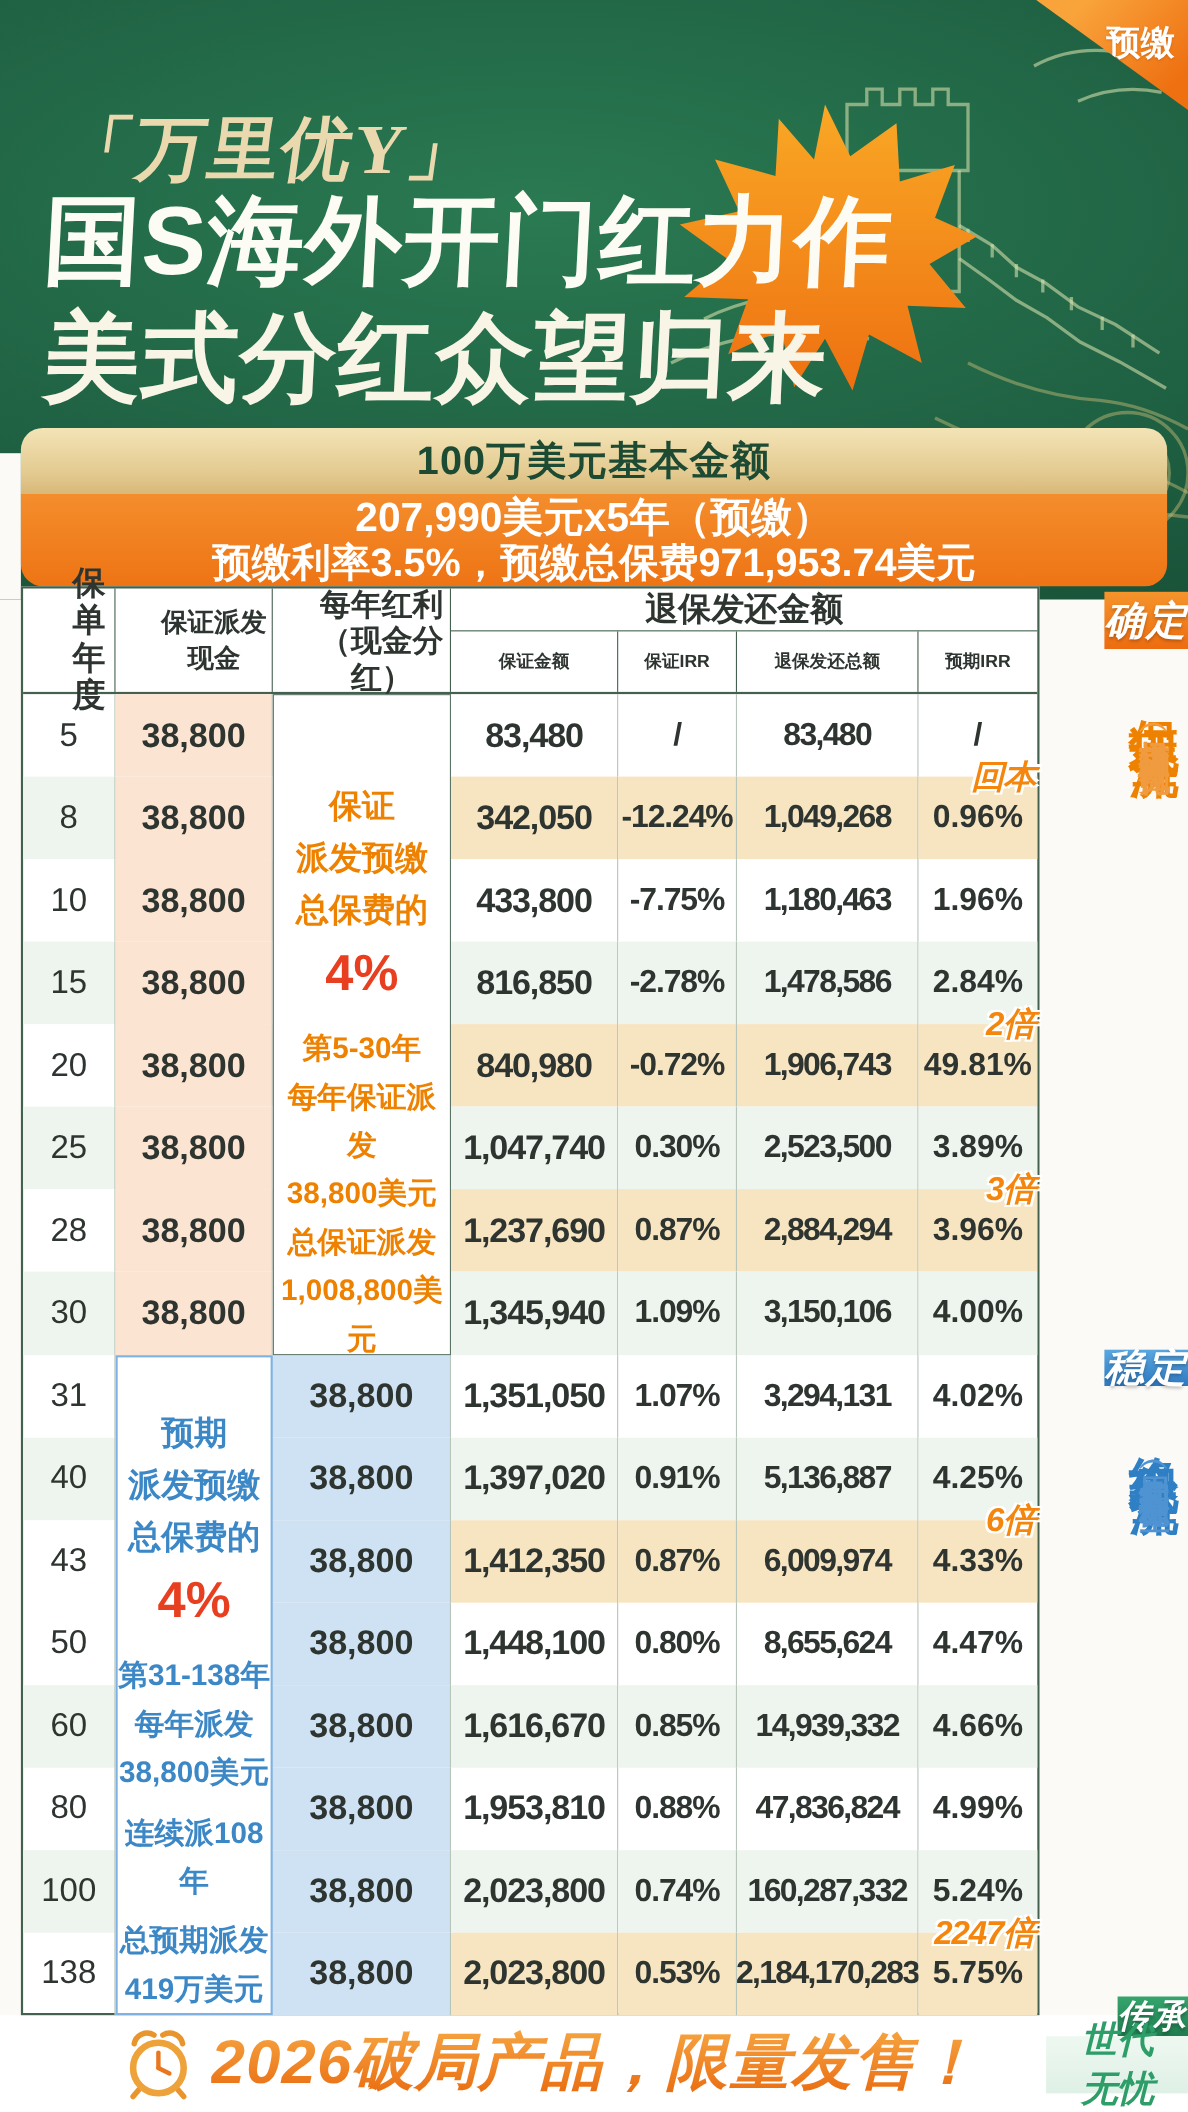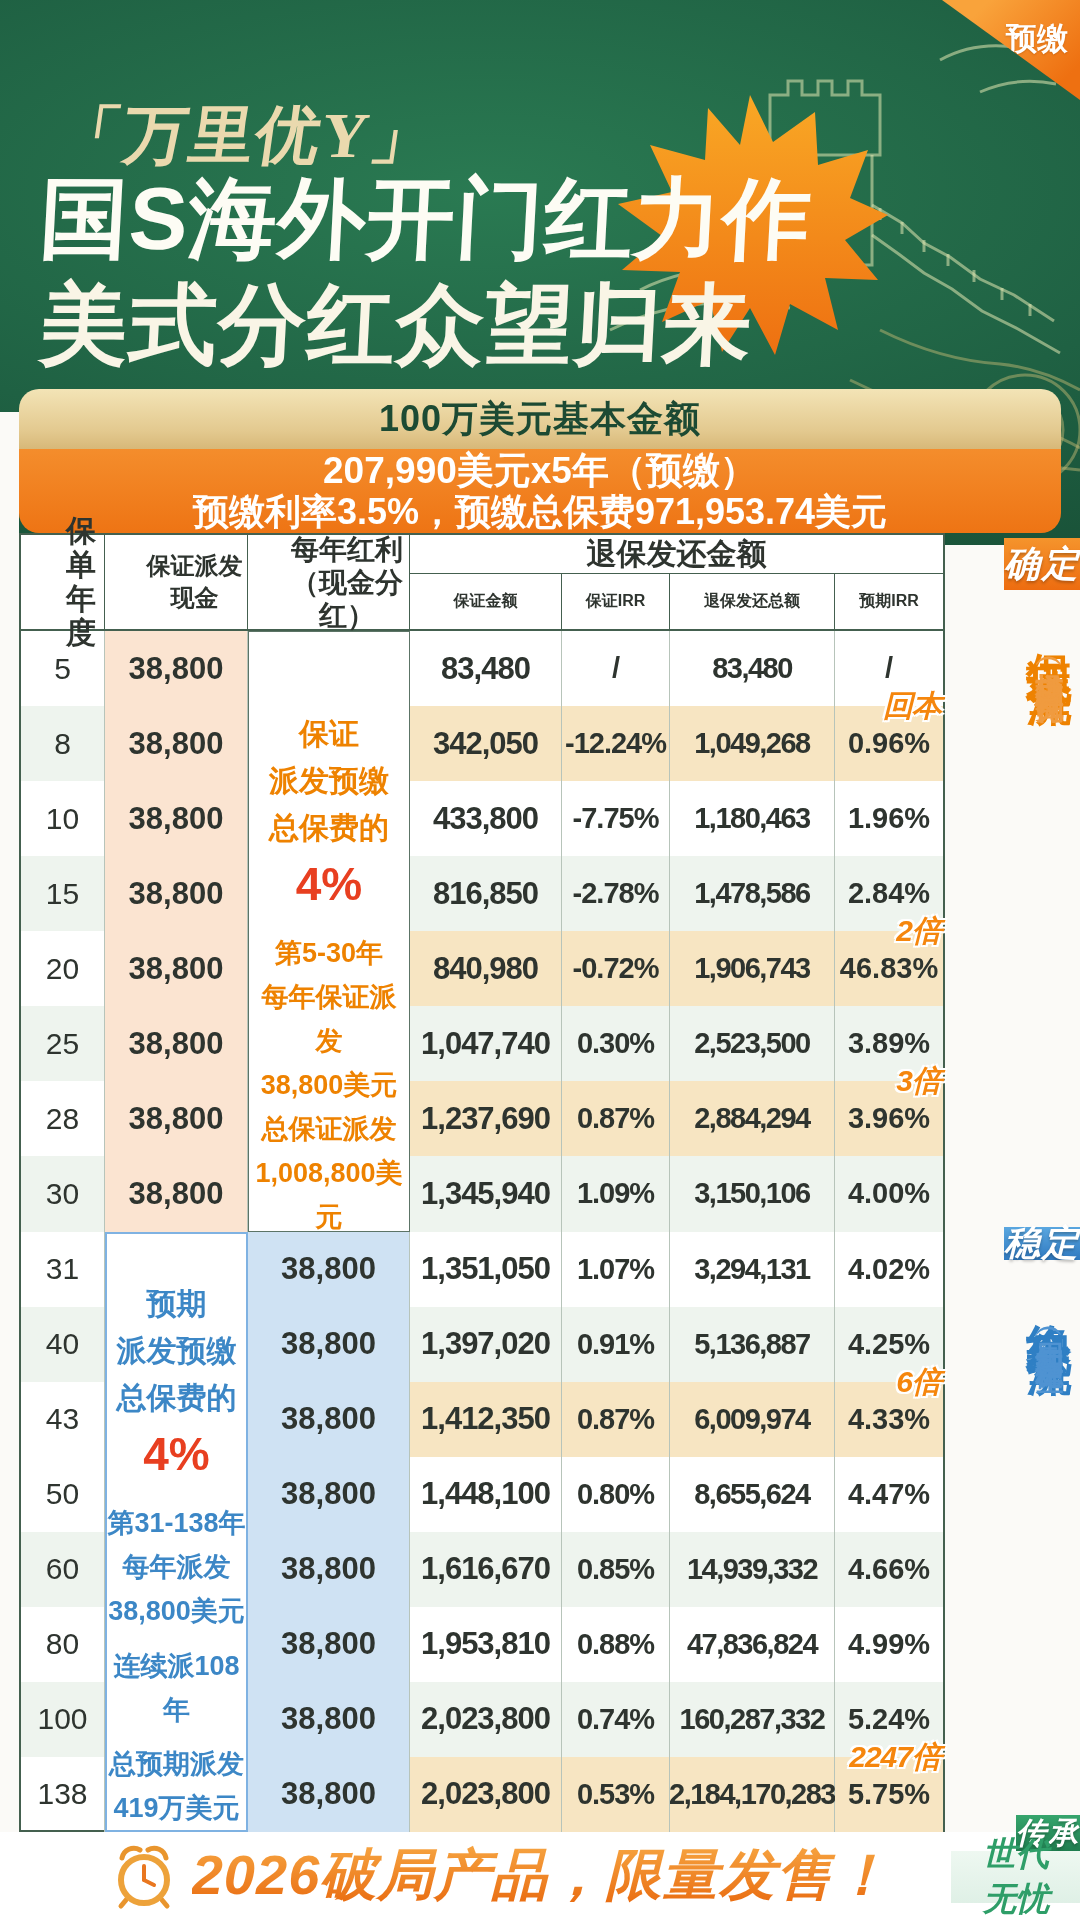--- a/index.html
+++ b/index.html
@@ -269,21 +269,21 @@
   </div>
       <div class="trow hl">
     <div class="c c1">20</div>
     <div class="c c2">38,800</div>
     <div class="c c3"></div>
     <div class="c c4">840,980</div>
     <div class="c c5">-0.72%</div>
     <div class="c c6">1,906,743</div>
     <div class="c c7">
       <span class="badge">2倍</span>
-      <span class="val">46.83%</span>
+      <span class="val">49.81%</span>
     </div>
   </div>
       <div class="trow tint">
     <div class="c c1">25</div>
     <div class="c c2">38,800</div>
     <div class="c c3"></div>
     <div class="c c4">1,047,740</div>
     <div class="c c5">0.30%</div>
     <div class="c c6">2,523,500</div>
     <div class="c c7">

